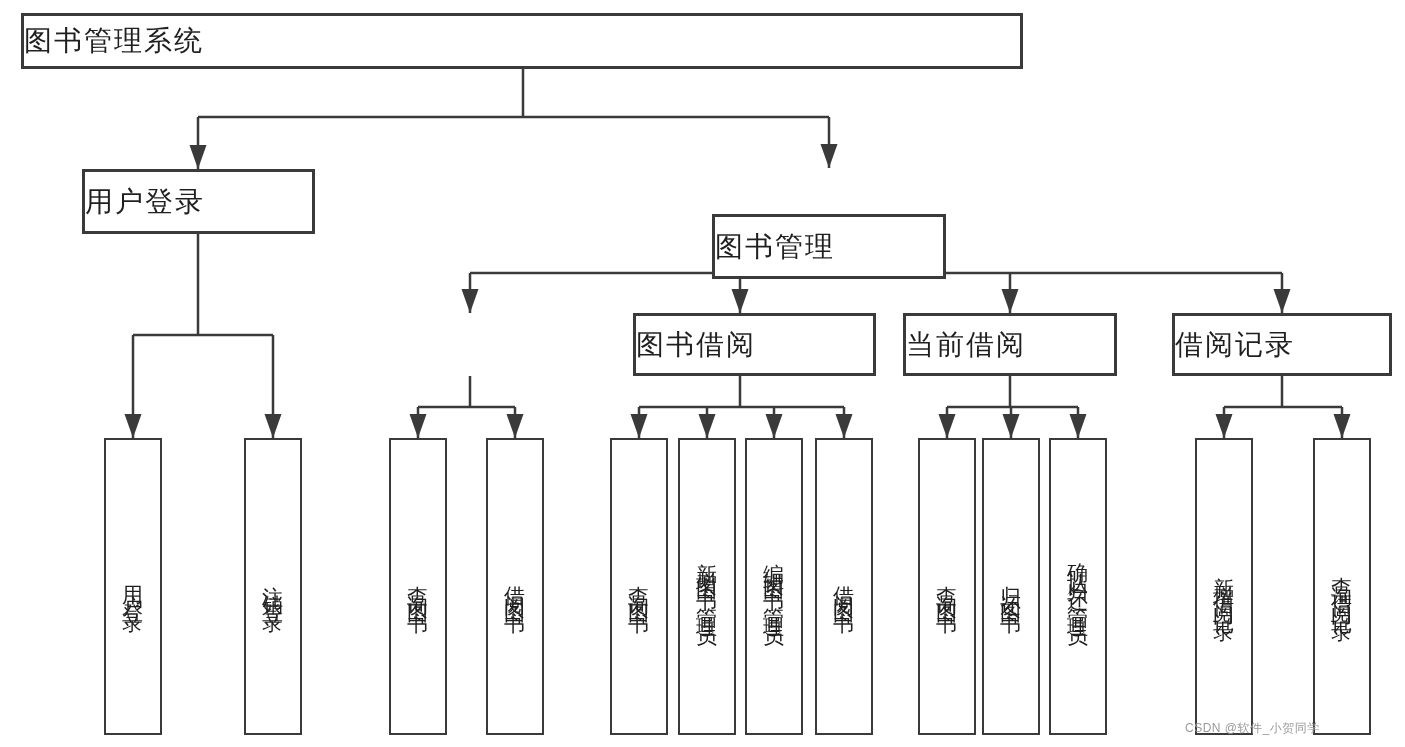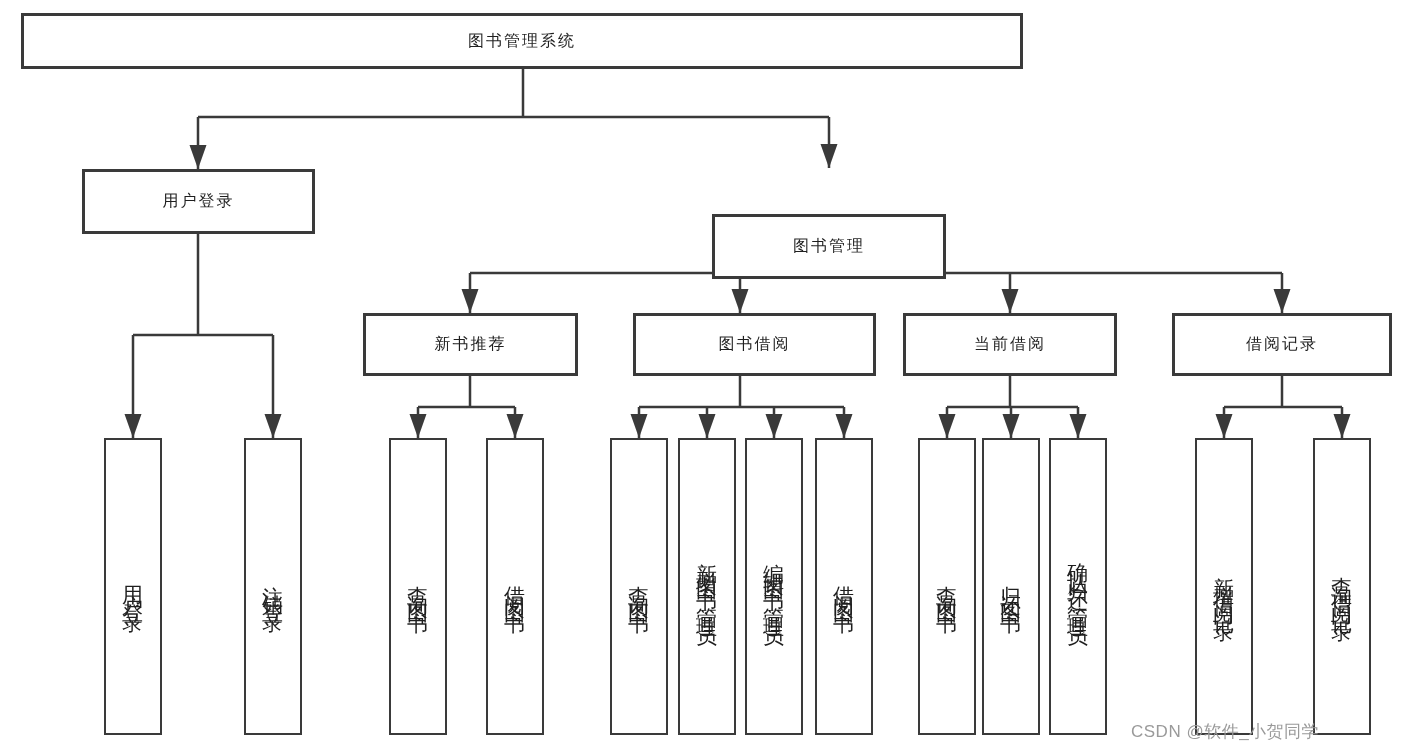--- a/index.html
+++ b/index.html
@@ -2,37 +2,37 @@
 <html><head>
 <meta charset="utf-8">
 <style>
   html,body{margin:0;padding:0;background:#ffffff;}
   body{font-family:"Liberation Sans","DejaVu Sans",sans-serif;}
   #stage{position:relative;width:1405px;height:747px;background:#ffffff;overflow:hidden;}
   #connectors{position:absolute;left:0;top:0;width:1405px;height:747px;z-index:1;}
   .hnode{
     position:absolute;z-index:2;box-sizing:border-box;
     border:3px solid #3a3a3a;background:#ffffff;
-    display:flex;align-items:center;justify-content:center;
-    font-size:16px;color:#1f1f1f;letter-spacing:2px;white-space:nowrap;
+    display:flex;align-items:center;justify-content:flex-start;
+    font-size:28px;color:#1f1f1f;letter-spacing:2px;white-space:nowrap;
   }
   .vnode{
     position:absolute;z-index:2;box-sizing:border-box;
     top:438px;width:58px;height:297px;
     border:2.5px solid #3a3a3a;background:#ffffff;
     display:flex;align-items:center;justify-content:center;
   }
   .vnode .vtext{
     writing-mode:vertical-rl;text-orientation:mixed;
     font-size:21px;line-height:1;letter-spacing:9px;
     color:#1f1f1f;white-space:nowrap;
   }
   .watermark{
-    position:absolute;left:1131px;top:720px;z-index:6;
-    font-size:17px;color:#9a9a9a;letter-spacing:0.5px;white-space:nowrap;
+    position:absolute;left:1185px;top:720px;z-index:6;
+    font-size:12px;color:#9a9a9a;letter-spacing:0.5px;white-space:nowrap;
   }
   
   #n-root{left:21px;top:13px;width:1002px;height:56px;}
   #n-userlogin{left:82px;top:169px;width:233px;height:65px;}
   #n-bookmgmt{left:712px;top:168px;width:234px;height:65px;margin-top:46px;}
   #n-newbook{left:363px;top:313px;width:215px;height:63px;}
   #n-bookborrow{left:633px;top:313px;width:243px;height:63px;}
   #n-currentborrow{left:903px;top:313px;width:214px;height:63px;}
   #n-borrowrecords{left:1172px;top:313px;width:220px;height:63px;}
   #l-login{left:104px;}
@@ -114,23 +114,20 @@
     <span>图书管理系统</span>
   </div>
 
   <div class="hnode" id="n-userlogin">
     <span>用户登录</span>
   </div>
   <div class="hnode" id="n-bookmgmt">
     <span>图书管理</span>
   </div>
 
-  <div class="hnode" id="n-newbook">
-    <span>新书推荐</span>
-  </div>
   <div class="hnode" id="n-bookborrow">
     <span>图书借阅</span>
   </div>
   <div class="hnode" id="n-currentborrow">
     <span>当前借阅</span>
   </div>
   <div class="hnode" id="n-borrowrecords">
     <span>借阅记录</span>
   </div>
 

